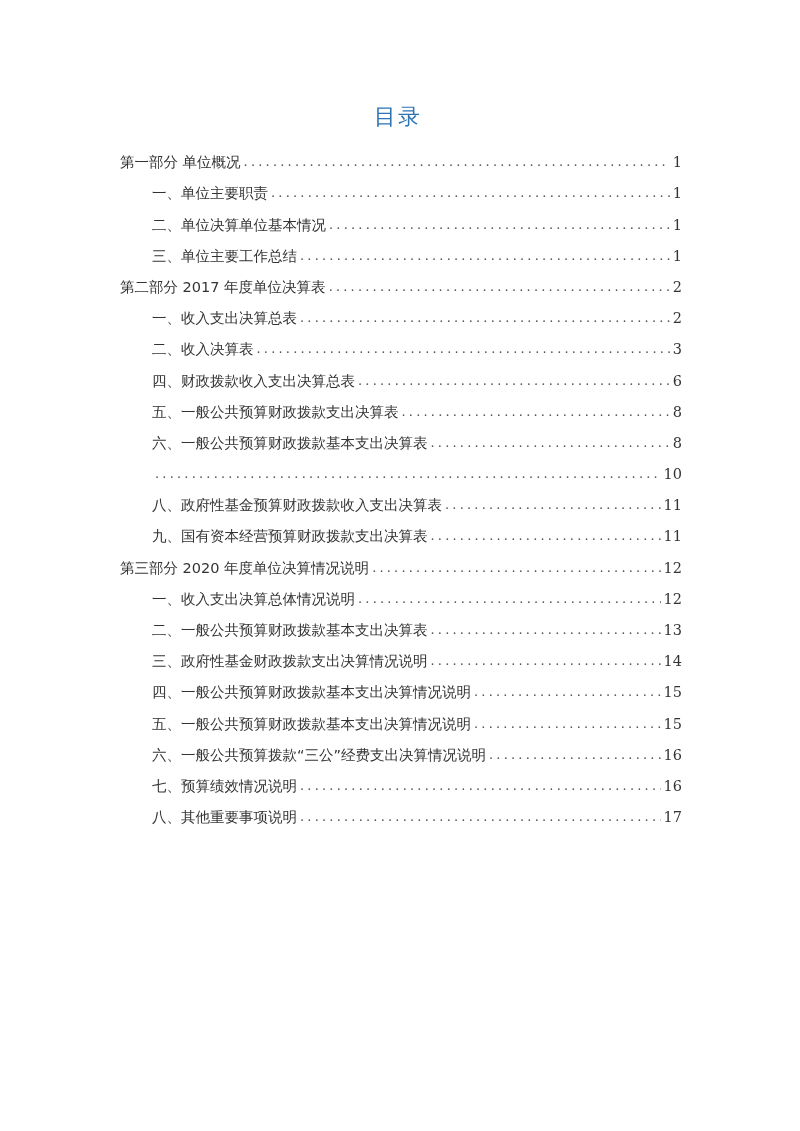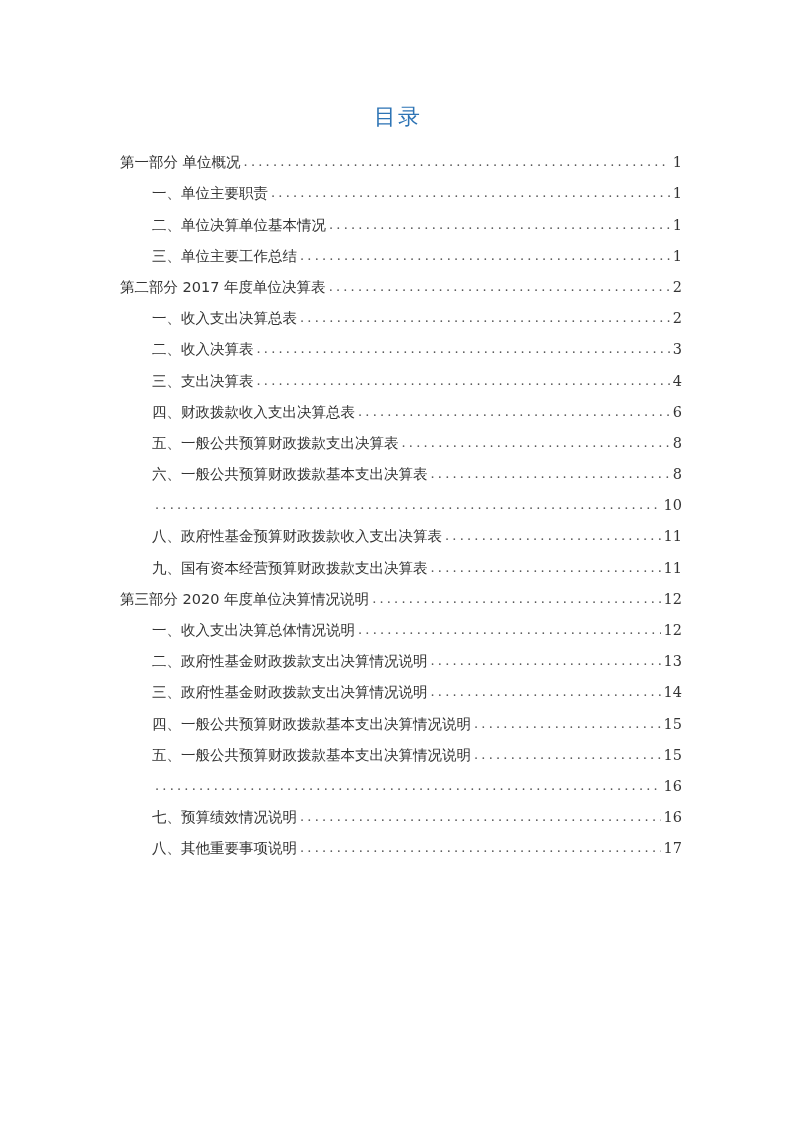--- a/index.html
+++ b/index.html
@@ -54,25 +54,20 @@
         <span class="label">一、收入支出决算总表</span>
         <span class="leader"></span>
         <span class="pg">2</span>
       </div>
       <div class="entry l2">
         <span class="label">二、收入决算表</span>
         <span class="leader"></span>
         <span class="pg">3</span>
       </div>
       <div class="entry l2">
-        <span class="label">三、支出决算表</span>
-        <span class="leader"></span>
-        <span class="pg">4</span>
-      </div>
-      <div class="entry l2">
         <span class="label">四、财政拨款收入支出决算总表</span>
         <span class="leader"></span>
         <span class="pg">6</span>
       </div>
       <div class="entry l2">
         <span class="label">五、一般公共预算财政拨款支出决算表</span>
         <span class="leader"></span>
         <span class="pg">8</span>
       </div>
       <div class="entry l2">
@@ -98,40 +93,41 @@
         <span class="label">第三部分 2020 年度单位决算情况说明</span>
         <span class="leader"></span>
         <span class="pg">12</span>
       </div>
       <div class="entry l2">
         <span class="label">一、收入支出决算总体情况说明</span>
         <span class="leader"></span>
         <span class="pg">12</span>
       </div>
       <div class="entry l2">
-        <span class="label">二、政府性基金财政拨款支出决算情况说明</span>
+        <span class="label">二、一般公共预算财政拨款基本支出决算表</span>
         <span class="leader"></span>
         <span class="pg">13</span>
       </div>
       <div class="entry l2">
         <span class="label">三、政府性基金财政拨款支出决算情况说明</span>
         <span class="leader"></span>
         <span class="pg">14</span>
       </div>
       <div class="entry l2">
         <span class="label">四、一般公共预算财政拨款基本支出决算情况说明</span>
         <span class="leader"></span>
         <span class="pg">15</span>
       </div>
       <div class="entry l2">
         <span class="label">五、一般公共预算财政拨款基本支出决算情况说明</span>
         <span class="leader"></span>
         <span class="pg">15</span>
       </div>
       <div class="entry l2">
+        <span class="label">六、一般公共预算拨款“三公”经费支出决算情况说明</span>
         <span class="leader"></span>
         <span class="pg">16</span>
       </div>
       <div class="entry l2">
         <span class="label">七、预算绩效情况说明</span>
         <span class="leader"></span>
         <span class="pg">16</span>
       </div>
       <div class="entry l2">
         <span class="label">八、其他重要事项说明</span>

